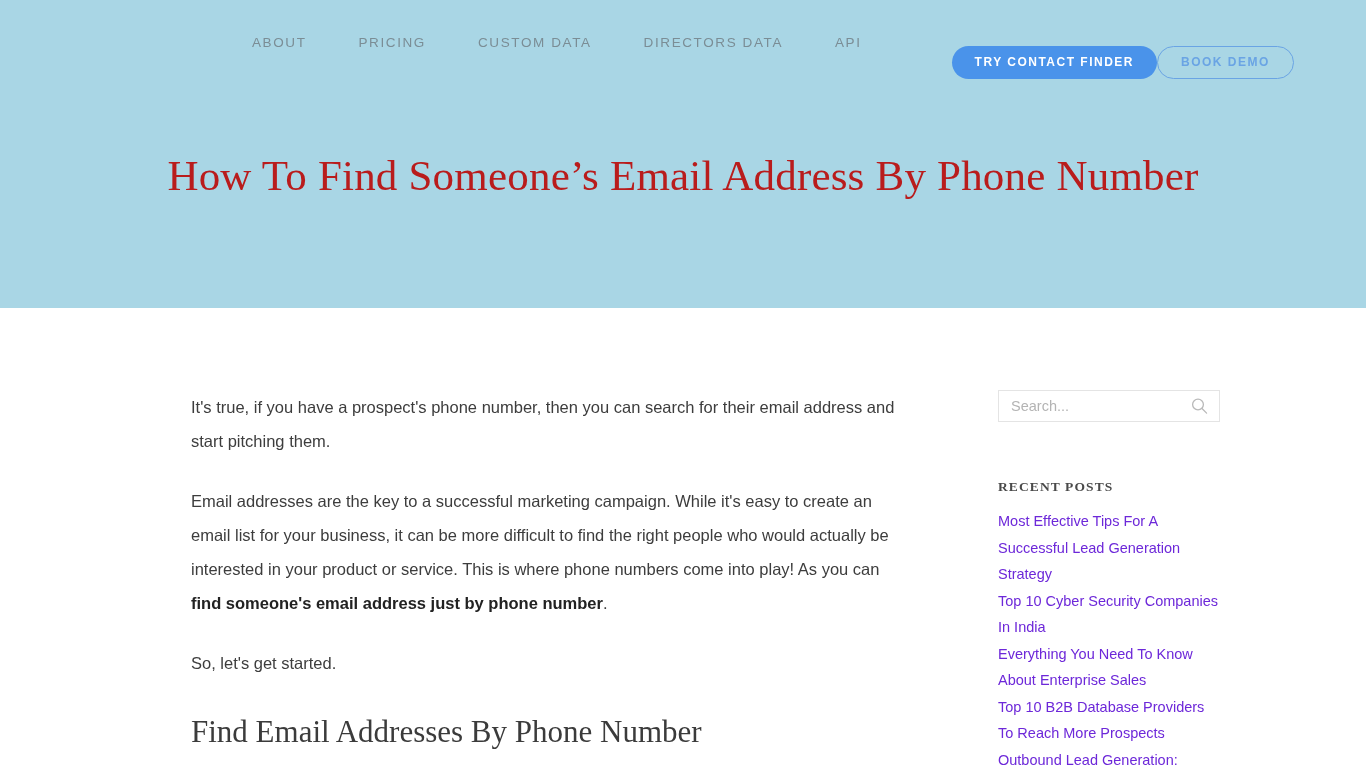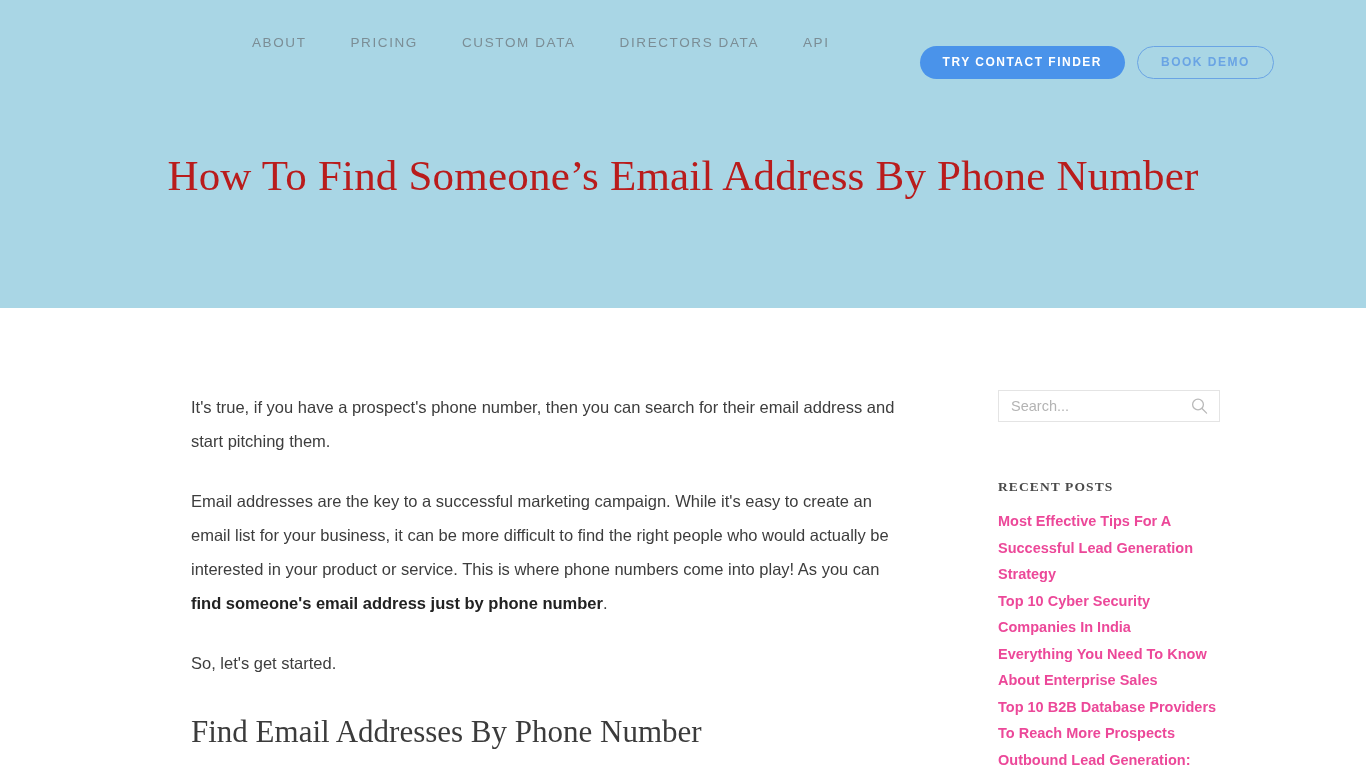--- a/index.html
+++ b/index.html
@@ -38,21 +38,21 @@
     position: relative;
     flex: 0 0 auto;
   }
   .logo svg { display: block; }
 
   
   .nav-links {
     display: flex;
     align-items: center;
     margin-left: 104px;
-    gap: 8px;
+    gap: 16px;
   }
   .nav-link {
     font-size: 13.5px;
     letter-spacing: 1.6px;
     color: #7b8d95;
     text-decoration: none;
     font-weight: 500;
     padding: 0 18px;
     white-space: nowrap;
     cursor: pointer;
@@ -61,21 +61,21 @@
   .nav-divider {
     width: 1px;
     height: 34px;
     background: rgba(255,255,255,0.55);
     margin-left: 42px;
   }
 
   .nav-actions {
     display: flex;
     align-items: center;
-    gap: 12px;
+    gap: 0;
     margin-left: 30px;
     margin-top: 40px;
   }
 
   .btn {
     border-radius: 999px;
     font-size: 12px;
     letter-spacing: 1.5px;
     font-weight: bold;
     cursor: pointer;
@@ -188,24 +188,23 @@
     margin-top: 57px;
     margin-bottom: 13px;
   }
 
   .recent-list { list-style: none; }
   .recent-list li { margin-bottom: 0; }
   .recent-list a {
     display: block;
     font-size: 14.5px;
     line-height: 26.5px;
-    color: #ec4899;
+    color: #6d28d9;
     text-decoration: none;
     cursor: pointer;
-    font-weight: bold;
   }
 </style>
 </head>
 <body>
 
 <div class="hero">
 
   <div class="navbar">
 
 

